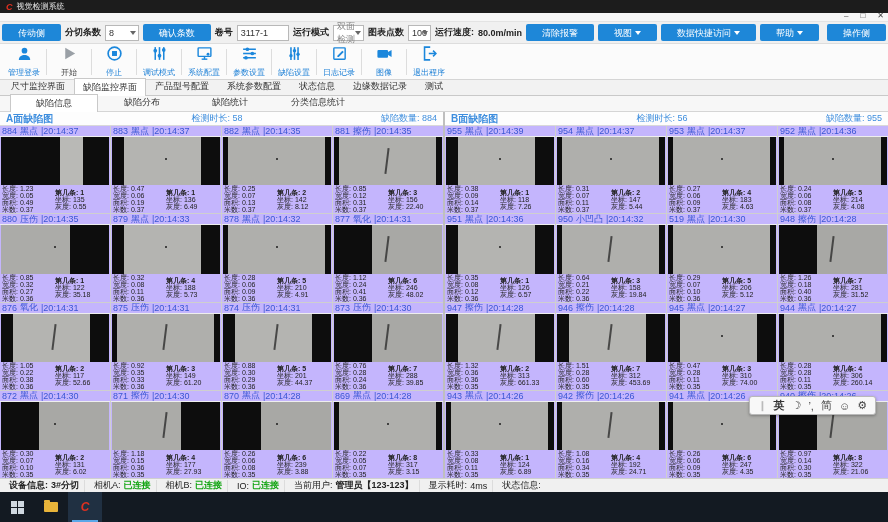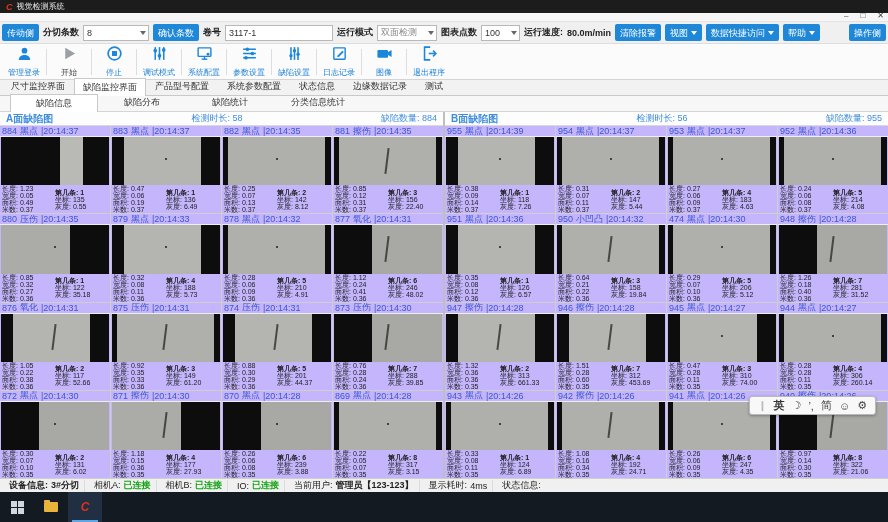--- a/index.html
+++ b/index.html
@@ -8,21 +8,21 @@
 
   
   .titlebar{height:13px;background:#1c1c1c;color:#e9e9e9;display:flex;align-items:center;padding:0 6px;font-size:8px;}
   .applogo{color:#e03020;font-weight:bold;font-style:italic;font-size:9px;margin-right:4px;}
   .winctrl-strip{height:9px;background:#f6f6f6;position:relative;border-bottom:1px solid #e3e3e3;}
   .winctrls{position:absolute;right:4px;top:-2px;display:flex;gap:12px;color:#444;font-size:8px;line-height:10px;}
   .winctrls span{cursor:default;}
 
   
   .tb1{height:22px;background:#f0f0f0;display:flex;align-items:center;gap:4px;padding:0 2px;border-bottom:1px solid #ddd;font-size:9px;color:#222;}
-  .btn-blue{background:#1e87d8;color:#fff;border:none;border-radius:2px;font-size:9px;padding:2px 5px;height:17px;line-height:12px;white-space:nowrap;cursor:pointer;text-align:center;}
+  .btn-blue{background:#1e87d8;color:#fff;border:none;border-radius:2px;font-size:9px;padding:2px 16px;height:17px;line-height:12px;white-space:nowrap;cursor:pointer;text-align:center;}
   .tb1 label{white-space:nowrap;font-weight:bold;}
   .combo,.tbox{background:#fff;border:1px solid #b8b8b8;height:16px;font-size:9px;display:flex;align-items:center;padding:0 3px;position:relative;color:#333;}
   .combo .arr{position:absolute;right:2px;top:5px;width:0;height:0;border-left:3px solid transparent;border-right:3px solid transparent;border-top:4px solid #666;}
   .speed{font-weight:bold;white-space:nowrap;}
   .menu-arr{display:inline-block;margin-left:3px;width:0;height:0;border-left:3px solid transparent;border-right:3px solid transparent;border-top:4px solid #fff;vertical-align:middle;}
   .spacer{flex:1;}
 
   
   .tb2{height:36px;background:#fbfbfb;display:flex;align-items:center;border-bottom:1px solid #d5d5d5;padding-left:2px;}
   .action{width:44px;display:flex;flex-direction:column;align-items:center;gap:1px;cursor:pointer;}
@@ -743,21 +743,21 @@
               </div>
               <div class="col">
                 <div class="row b">第几条: 3</div>
                 <div class="row">坐标: 158</div>
                 <div class="row">灰度: 19.84</div>
               </div>
             </div>
           </div>
           <div class="cell">
             <div class="cell-h">
-              <span>474</span>
+              <span>519</span>
               <span>黑点</span>
               <span>|20:14:30</span>
             </div>
             <div class="di v3 dot"></div>
             <div class="cs">
               <div class="col">
                 <div class="row">长度: 0.29</div>
                 <div class="row">宽度: 0.07</div>
                 <div class="row">面积: 0.10</div>
                 <div class="row">米数: 0.36</div>

